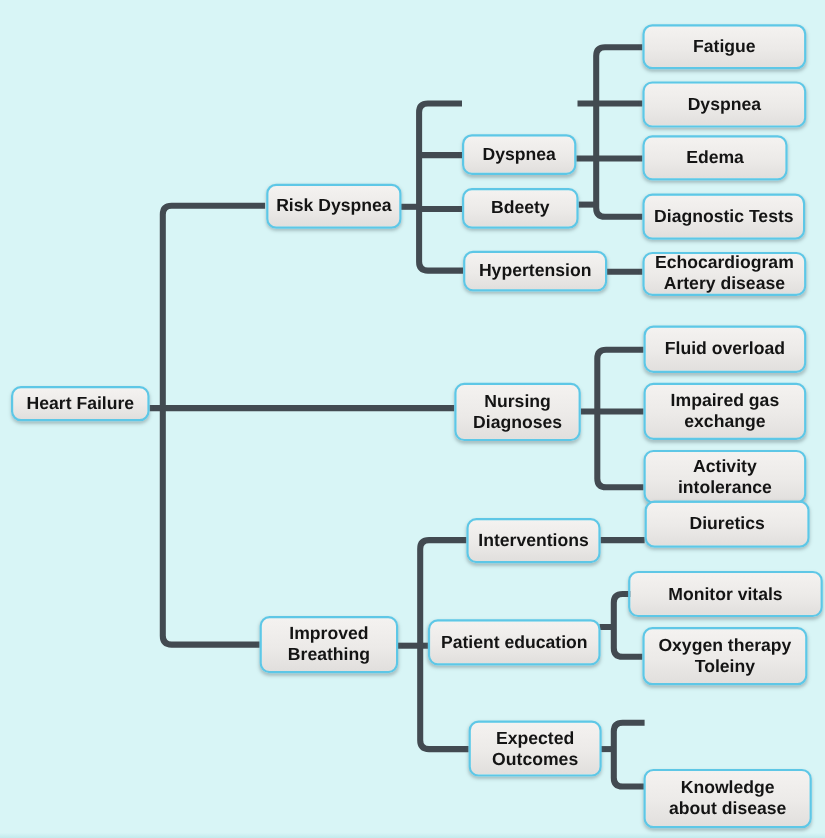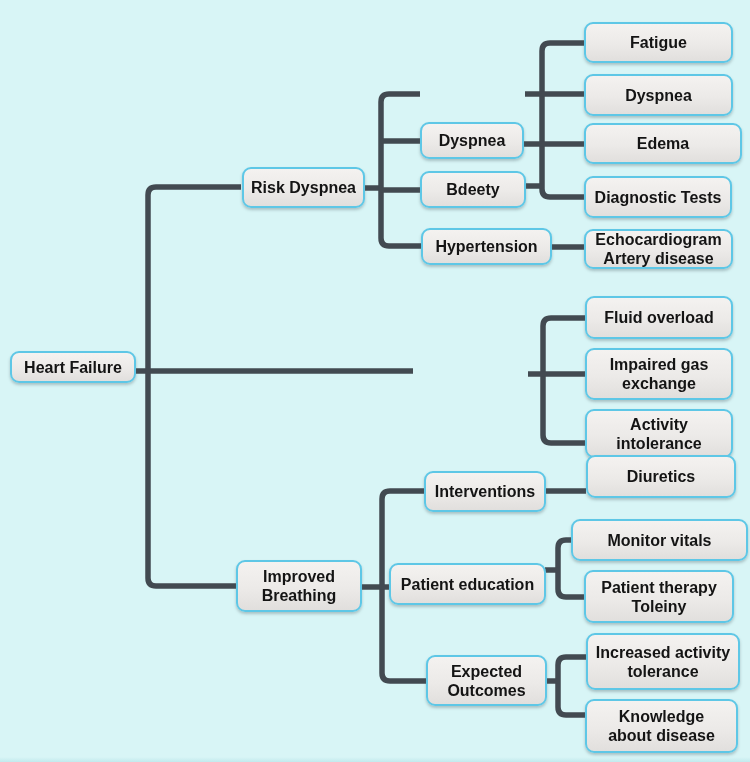--- a/index.html
+++ b/index.html
@@ -62,41 +62,41 @@
 
   <div class="node" style="left:10px;top:351px;width:126px;height:32px">Heart Failure</div>
 
   <div class="node" style="left:242px;top:167px;width:123px;height:41px">Risk Dyspnea</div>
   <div class="node" style="left:420px;top:122px;width:104px;height:37px">Dyspnea</div>
   <div class="node" style="left:420px;top:171px;width:106px;height:37px">Bdeety</div>
   <div class="node" style="left:421px;top:228px;width:131px;height:37px">Hypertension</div>
 
   <div class="node" style="left:584px;top:22px;width:149px;height:41px">Fatigue</div>
   <div class="node" style="left:584px;top:74px;width:149px;height:42px">Dyspnea</div>
-  <div class="node" style="left:584px;top:123px;width:158px;height:41px">Edema</div>
+  <div class="node" style="left:584px;top:123px;width:132px;height:41px">Edema</div>
   <div class="node" style="left:584px;top:176px;width:148px;height:42px">Diagnostic Tests</div>
   <div class="node" style="left:584px;top:229px;width:149px;height:40px">Echocardiogram
 Artery disease</div>
 
+  <div class="node" style="left:413px;top:348px;width:115px;height:53px">Nursing
+Diagnoses</div>
   <div class="node" style="left:585px;top:296px;width:148px;height:43px">Fluid overload</div>
   <div class="node" style="left:585px;top:348px;width:148px;height:52px">Impaired gas
 exchange</div>
   <div class="node" style="left:585px;top:409px;width:148px;height:49px">Activity
 intolerance</div>
 
   <div class="node" style="left:236px;top:560px;width:126px;height:52px">Improved
 Breathing</div>
   <div class="node" style="left:424px;top:471px;width:122px;height:41px">Interventions</div>
   <div class="node" style="left:389px;top:563px;width:157px;height:42px">Patient education</div>
   <div class="node" style="left:426px;top:655px;width:121px;height:51px">Expected
 Outcomes</div>
 
   <div class="node" style="left:586px;top:455px;width:150px;height:43px">Diuretics</div>
   <div class="node" style="left:571px;top:519px;width:177px;height:42px">Monitor vitals</div>
-  <div class="node" style="left:584px;top:570px;width:150px;height:53px">Patient therapy
+  <div class="node" style="left:584px;top:570px;width:150px;height:53px">Oxygen therapy
 Toleiny</div>
-  <div class="node" style="left:586px;top:633px;width:154px;height:57px">Increased activity
-tolerance</div>
   <div class="node" style="left:585px;top:699px;width:153px;height:54px">Knowledge
 about disease</div>
 
   <div class="bottom-edge"></div>
 </div>
 
 </body></html>

